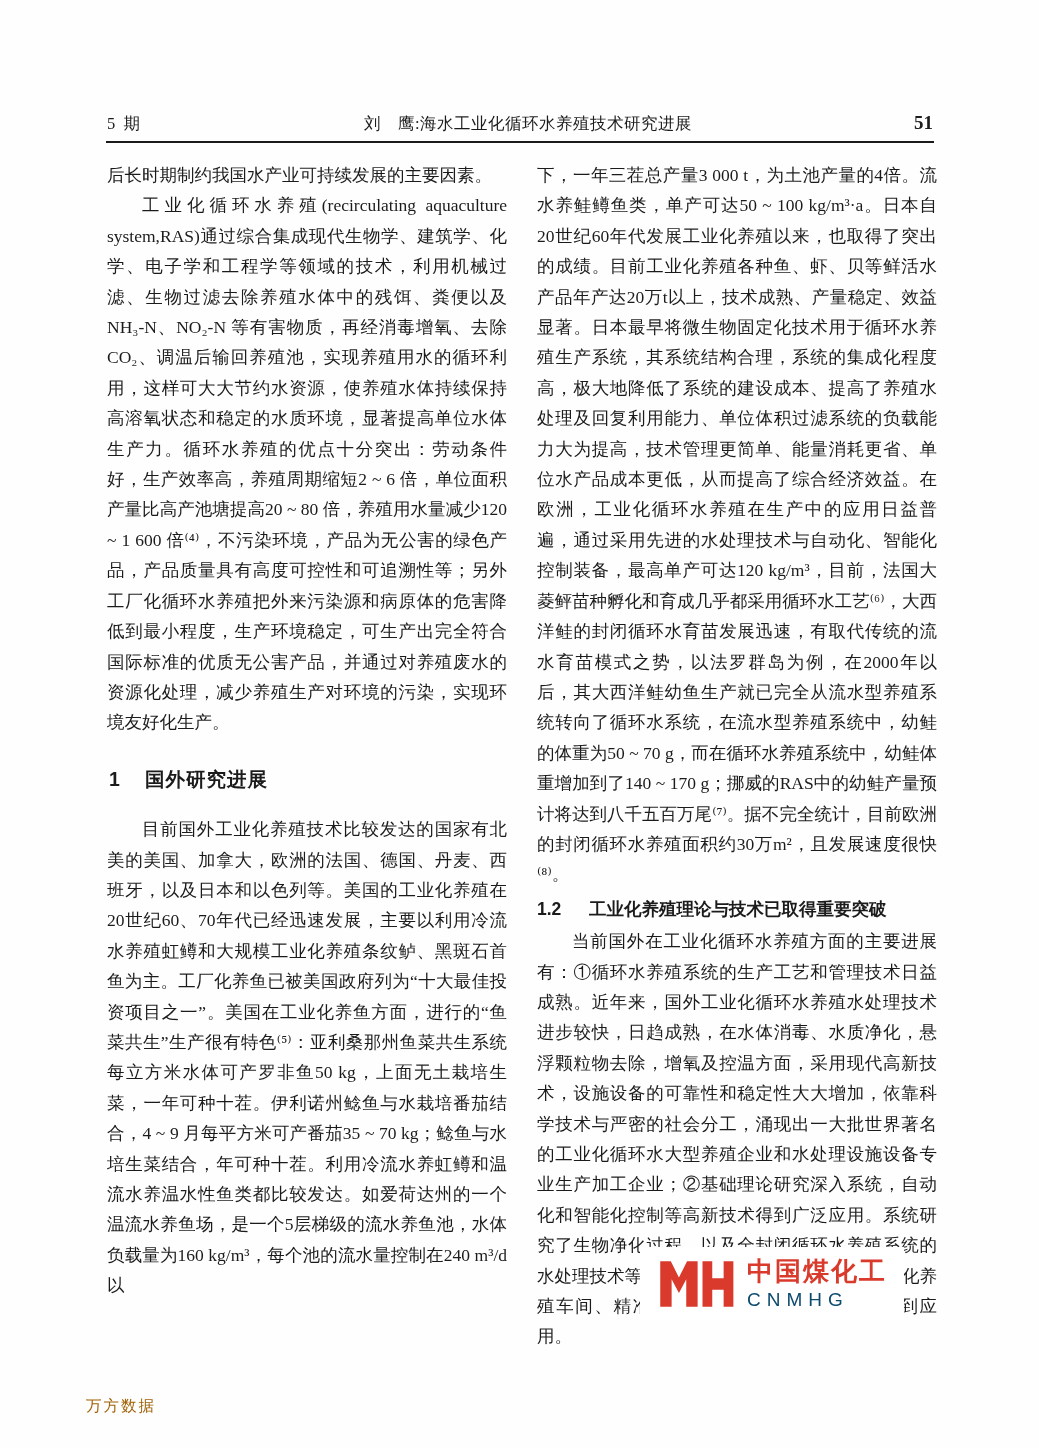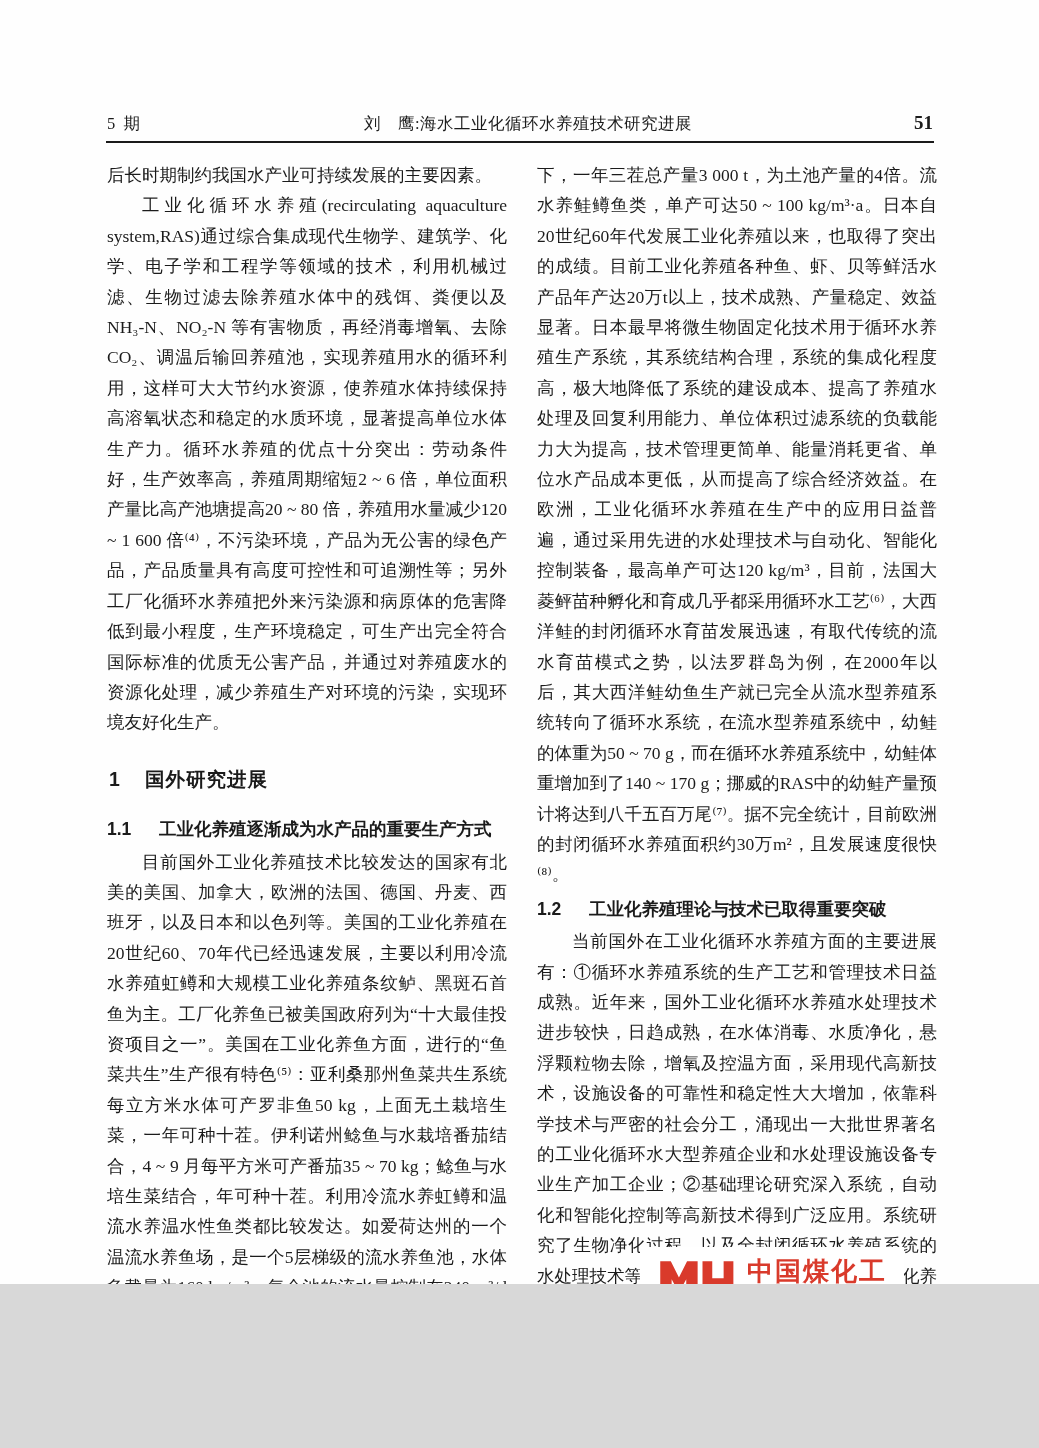--- a/index.html
+++ b/index.html
@@ -3,21 +3,21 @@
 <meta charset="utf-8">
 <style>
   html, body { margin: 0; padding: 0; }
   body {
     background: #d8d8d8;
     font-family: "Liberation Serif", "DejaVu Serif", serif;
   }
   .page {
     position: relative;
     width: 1039px;
-    height: 1284px;
+    height: 1448px;
     background: #fefefe;
     margin: 0 auto;
     overflow: hidden;
     color: #1b1b1b;
   }
   .page-header {
     position: absolute;
     top: 112px;
     left: 107px;
     width: 826px;
@@ -128,24 +128,20 @@
 
     <div class="col">
       <p class="no-indent">后长时期制约我国水产业可持续发展的主要因素。</p>
       <p>工业化循环水养殖(recirculating aquaculture system,RAS)通过综合集成现代生物学、建筑学、化学、电子学和工程学等领域的技术，利用机械过滤、生物过滤去除养殖水体中的残饵、粪便以及NH₃-N、NO₂-N 等有害物质，再经消毒增氧、去除CO₂、调温后输回养殖池，实现养殖用水的循环利用，这样可大大节约水资源，使养殖水体持续保持高溶氧状态和稳定的水质环境，显著提高单位水体生产力。循环水养殖的优点十分突出：劳动条件好，生产效率高，养殖周期缩短2 ~ 6 倍，单位面积产量比高产池塘提高20 ~ 80 倍，养殖用水量减少120 ~ 1 600 倍⁽⁴⁾，不污染环境，产品为无公害的绿色产品，产品质量具有高度可控性和可追溯性等；另外工厂化循环水养殖把外来污染源和病原体的危害降低到最小程度，生产环境稳定，可生产出完全符合国际标准的优质无公害产品，并通过对养殖废水的资源化处理，减少养殖生产对环境的污染，实现环境友好化生产。</p>
 
       <h2 class="section-heading">
         <span class="sec-num">1</span>
         <span class="sec-title">国外研究进展</span>
       </h2>
 
-      <div class="subheading">
-        <span class="sub-num">1.1</span>
-        <span class="sub-title">工业化养殖逐渐成为水产品的重要生产方式</span>
-      </div>
 
       <p>目前国外工业化养殖技术比较发达的国家有北美的美国、加拿大，欧洲的法国、德国、丹麦、西班牙，以及日本和以色列等。美国的工业化养殖在20世纪60、70年代已经迅速发展，主要以利用冷流水养殖虹鳟和大规模工业化养殖条纹鲈、黑斑石首鱼为主。工厂化养鱼已被美国政府列为“十大最佳投资项目之一”。美国在工业化养鱼方面，进行的“鱼菜共生”生产很有特色⁽⁵⁾：亚利桑那州鱼菜共生系统每立方米水体可产罗非鱼50 kg，上面无土栽培生菜，一年可种十茬。伊利诺州鲶鱼与水栽培番茄结合，4 ~ 9 月每平方米可产番茄35 ~ 70 kg；鲶鱼与水培生菜结合，年可种十茬。利用冷流水养虹鳟和温流水养温水性鱼类都比较发达。如爱荷达州的一个温流水养鱼场，是一个5层梯级的流水养鱼池，水体负载量为160 kg/m³，每个池的流水量控制在240 m³/d 以</p>
     </div>
 
     <div class="col">
       <p class="no-indent">下，一年三茬总产量3 000 t，为土池产量的4倍。流水养鲑鳟鱼类，单产可达50 ~ 100 kg/m³·a。日本自20世纪60年代发展工业化养殖以来，也取得了突出的成绩。目前工业化养殖各种鱼、虾、贝等鲜活水产品年产达20万t以上，技术成熟、产量稳定、效益显著。日本最早将微生物固定化技术用于循环水养殖生产系统，其系统结构合理，系统的集成化程度高，极大地降低了系统的建设成本、提高了养殖水处理及回复利用能力、单位体积过滤系统的负载能力大为提高，技术管理更简单、能量消耗更省、单位水产品成本更低，从而提高了综合经济效益。在欧洲，工业化循环水养殖在生产中的应用日益普遍，通过采用先进的水处理技术与自动化、智能化控制装备，最高单产可达120 kg/m³，目前，法国大菱鲆苗种孵化和育成几乎都采用循环水工艺⁽⁶⁾，大西洋鲑的封闭循环水育苗发展迅速，有取代传统的流水育苗模式之势，以法罗群岛为例，在2000年以后，其大西洋鲑幼鱼生产就已完全从流水型养殖系统转向了循环水系统，在流水型养殖系统中，幼鲑的体重为50 ~ 70 g，而在循环水养殖系统中，幼鲑体重增加到了140 ~ 170 g；挪威的RAS中的幼鲑产量预计将达到八千五百万尾⁽⁷⁾。据不完全统计，目前欧洲的封闭循环水养殖面积约30万m²，且发展速度很快⁽⁸⁾。</p>
 
       <div class="subheading">
         <span class="sub-num">1.2</span>
         <span class="sub-title">工业化养殖理论与技术已取得重要突破</span>

